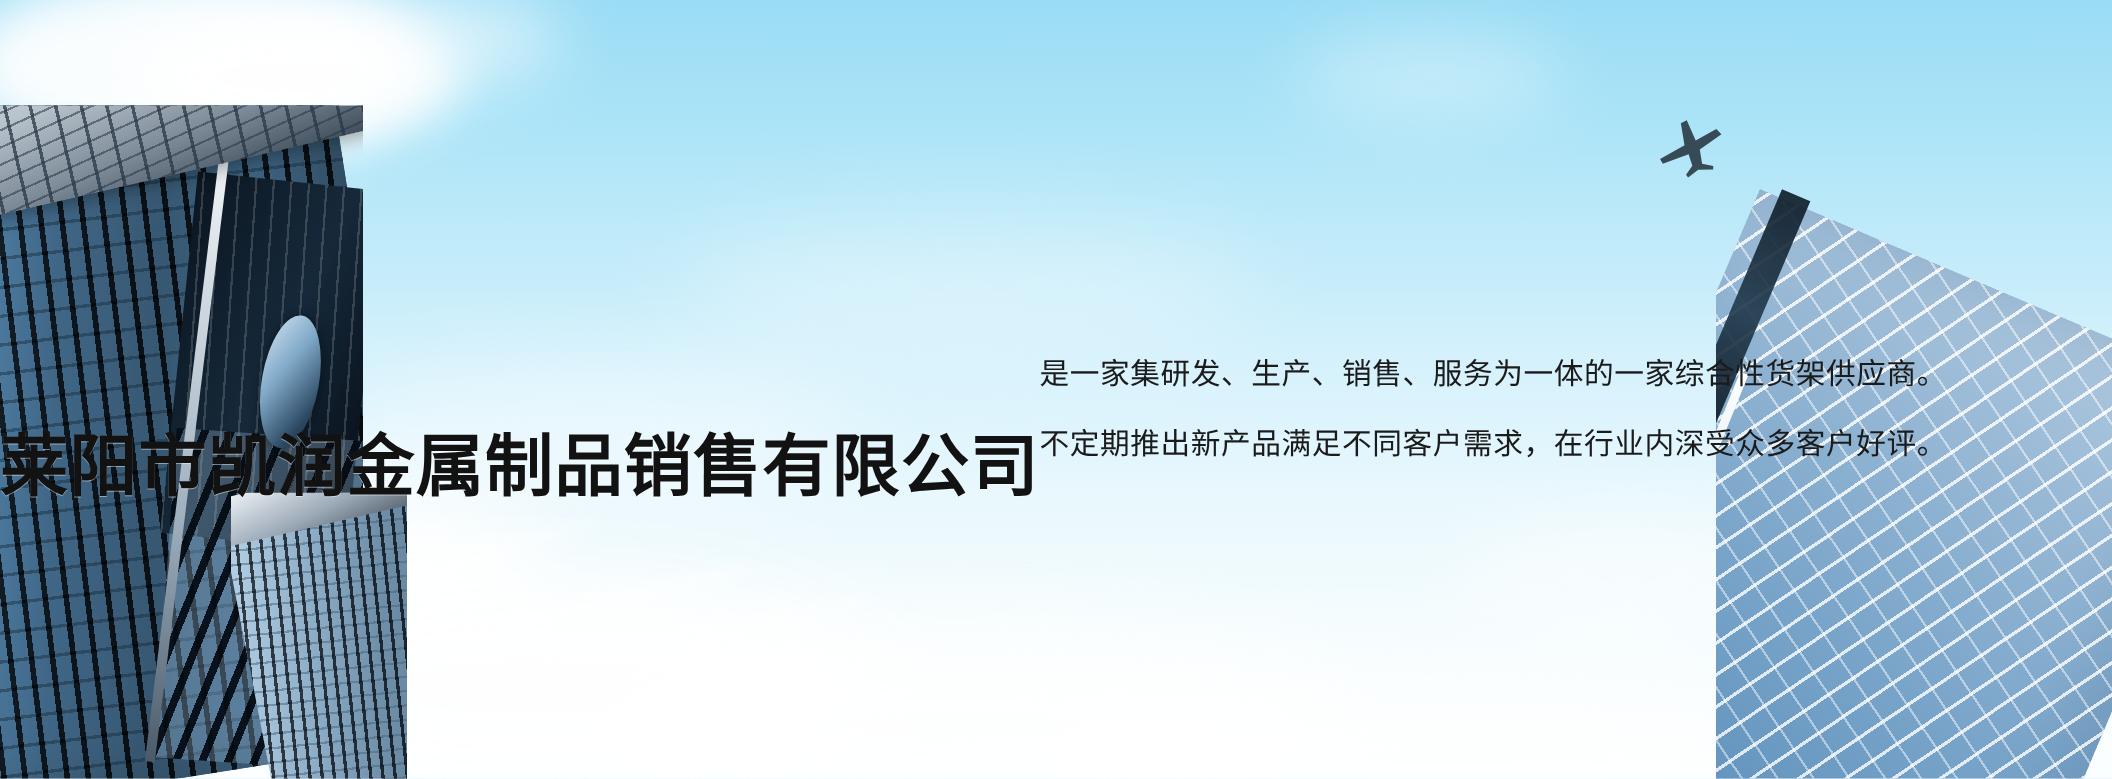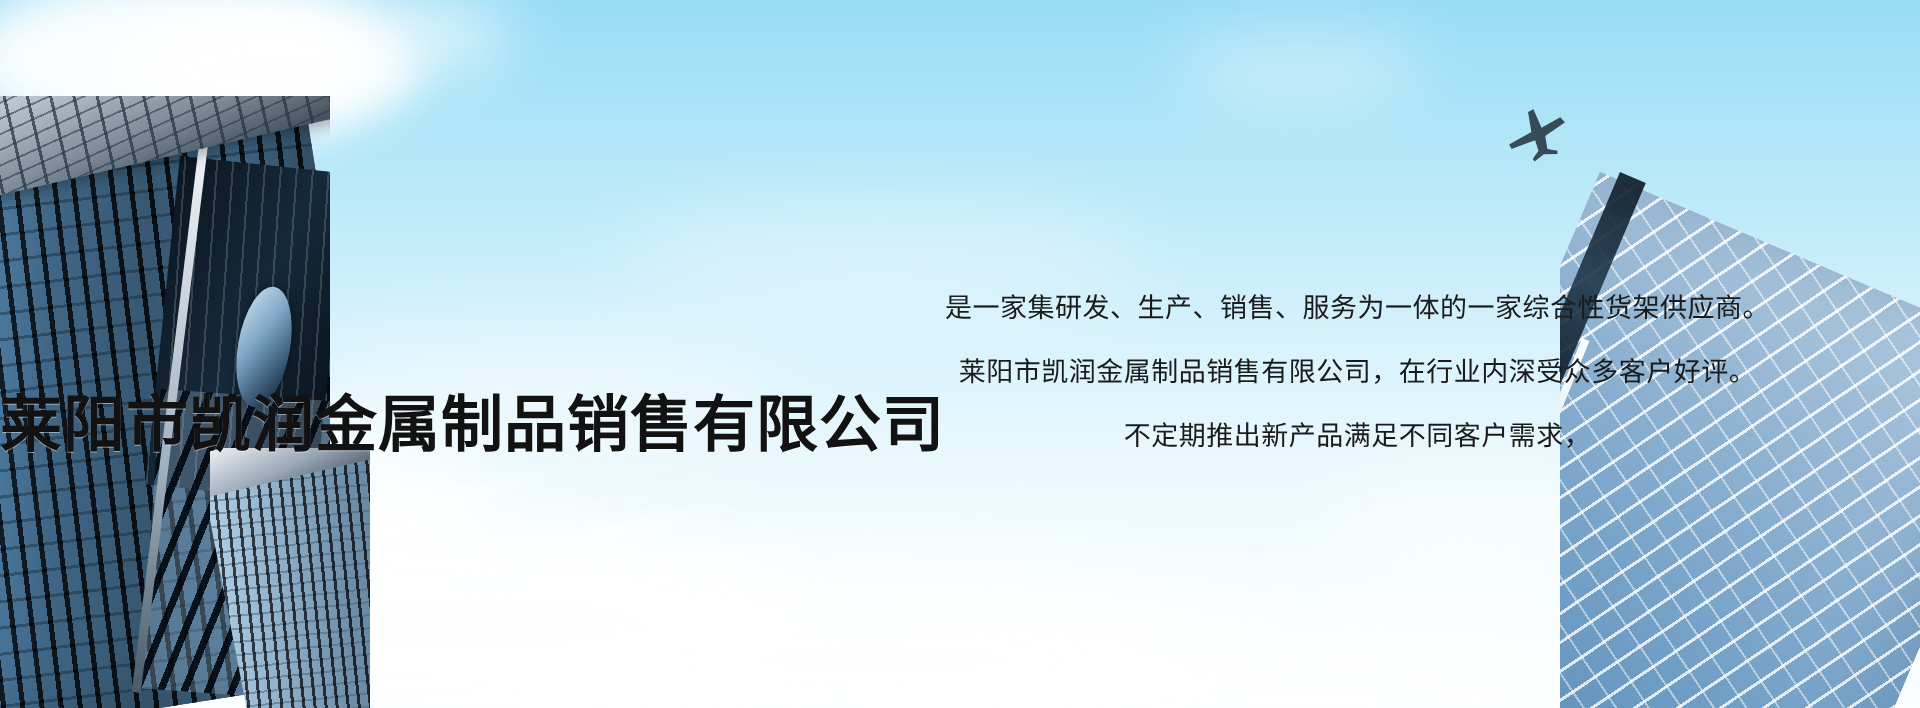--- a/index.html
+++ b/index.html
@@ -282,18 +282,17 @@
     <g fill="#1d2a33" transform="rotate(-18 36 29)">
       <path d="M5 31 L30 26 L33 6 L39 5 L41 25 L62 21 L65 27 L42 34 L40 47 L49 52 L48 55 L35 51 L24 55 L23 52 L31 46 L31 35 L6 36 Z"></path>
     </g>
   </svg>
 
   <div class="content">
     <div class="title">莱阳市凯润金属制品销售有限公司</div>
 
     <div class="lines">
       <div class="line">是一家集研发、生产、销售、服务为一体的一家综合性货架供应商。</div>
-      <div class="line">莱阳市凯润金属制品销售有限公司，在行业内深受众多客户好评。</div>
-      <div class="line">不定期推出新产品满足不同客户需求，</div>
+      <div class="line">不定期推出新产品满足不同客户需求，在行业内深受众多客户好评。</div>
     </div>
   </div>
 
 </div>
 
 </body></html>

